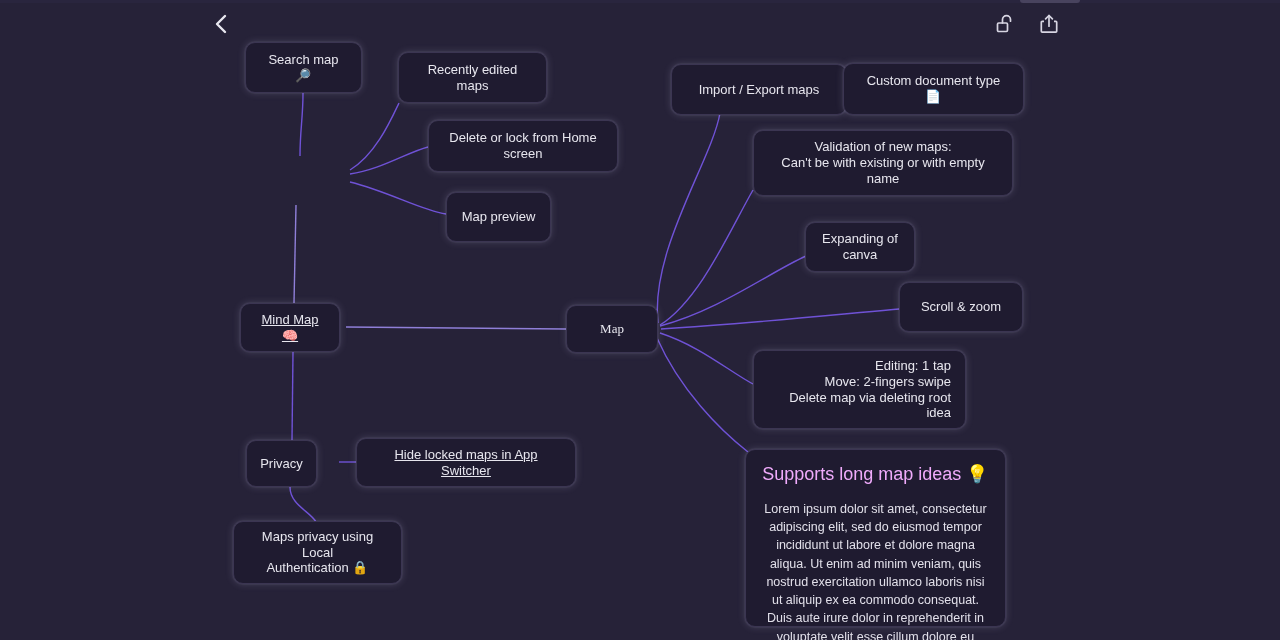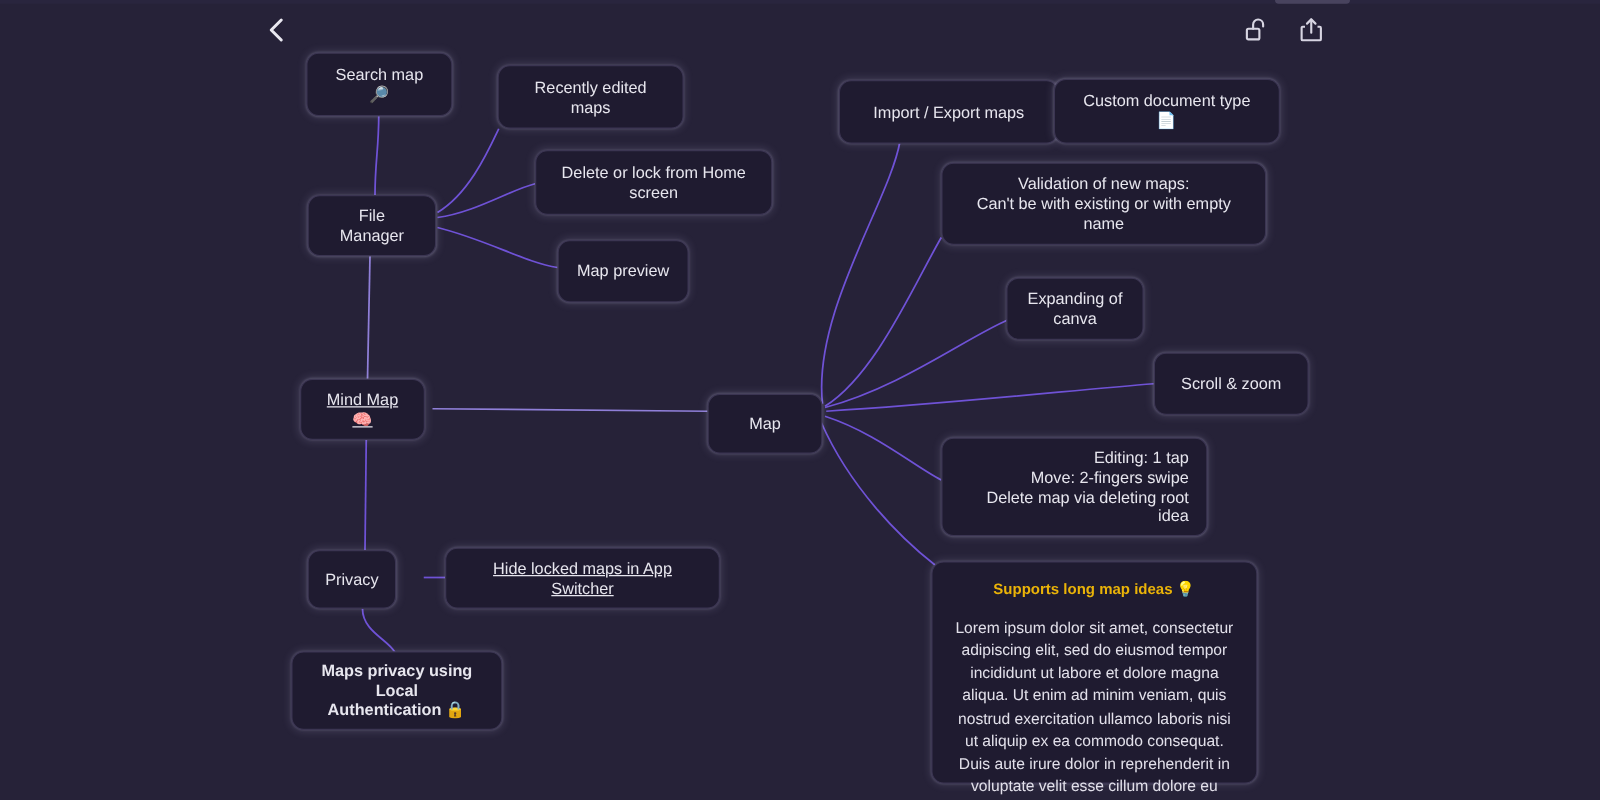--- a/index.html
+++ b/index.html
@@ -88,24 +88,23 @@
   .node.long {
     align-items: flex-start;
     justify-content: flex-start;
     padding: 14px 16px 10px 16px;
     flex-direction: column;
     text-align: center;
   }
   .node .head {
     width: 100%;
     text-align: center;
-    font-size: 12px;
-    color: #eab308;
+    font-size: 18px;
+    color: #f0abfc;
     margin-bottom: 14px;
-    font-weight: bold;
   }
   .node .body {
     width: 100%;
     text-align: center;
     font-size: 12.5px;
     line-height: 1.46;
     color: #e2e0ea;
   }
 </style>
 </head>
@@ -188,63 +187,60 @@
   </div>
 
   <div class="node" style="left:428px; top:120px; width:190px; height:52px;">
     <span class="label">Delete or lock from Home screen</span>
   </div>
 
   <div class="node" style="left:446px; top:192px; width:105px; height:50px;">
     <span class="label">Map preview</span>
   </div>
 
-  <div class="node" style="left:246px; top:156px; width:103px; height:49px;">
-    <span class="label">File Manager</span>
-  </div>
 
   <div class="node" style="left:240px; top:303px; width:100px; height:49px;text-decoration:underline;">
     <span class="label">Mind Map 🧠</span>
   </div>
 
   <div class="node" style="left:246px; top:440px; width:71px; height:47px;">
     <span class="label">Privacy</span>
   </div>
 
   <div class="node" style="left:356px; top:438px; width:220px; height:49px;text-decoration:underline;">
     <span class="label">Hide locked maps in App Switcher</span>
   </div>
 
-  <div class="node" style="left:233px; top:521px; width:169px; height:63px;font-weight:bold;">
+  <div class="node" style="left:233px; top:521px; width:169px; height:63px;">
     <span class="label">Maps privacy using Local
 Authentication 🔒</span>
   </div>
 
-  <div class="node" style="left:566px; top:315px; width:92px; height:48px;">
+  <div class="node" style="left:566px; top:305px; width:92px; height:48px;font-family:Liberation Serif, serif;">
     <span class="label">Map</span>
   </div>
 
   <div class="node" style="left:671px; top:64px; width:176px; height:51px;">
     <span class="label">Import / Export maps</span>
   </div>
 
   <div class="node" style="left:843px; top:63px; width:181px; height:52px;">
     <span class="label">Custom document type 📄</span>
   </div>
 
   <div class="node" style="left:753px; top:130px; width:260px; height:66px;">
     <span class="label">Validation of new maps:
 Can't be with existing or with empty name</span>
   </div>
 
   <div class="node" style="left:805px; top:222px; width:110px; height:50px;">
     <span class="label">Expanding of canva</span>
   </div>
 
-  <div class="node" style="left:923px; top:282px; width:124px; height:50px;">
+  <div class="node" style="left:899px; top:282px; width:124px; height:50px;">
     <span class="label">Scroll &amp; zoom</span>
   </div>
 
   <div class="node" style="left:753px; top:350px; width:213px; height:79px;text-align:right;">
     <span class="label">Editing: 1 tap
 Move: 2-fingers swipe
 Delete map via deleting root idea</span>
   </div>
 
   <div class="node long" style="left:745px; top:449px; width:261px; height:178px;">

